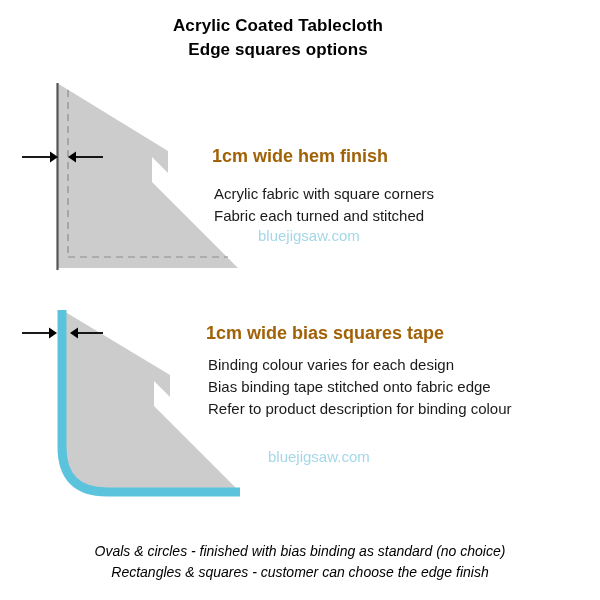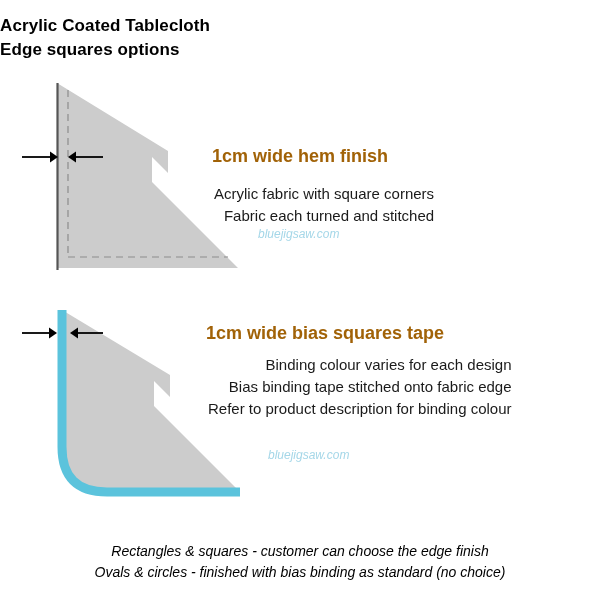--- a/index.html
+++ b/index.html
@@ -8,20 +8,22 @@
     background:#ffffff;
     font-family:"Liberation Sans", sans-serif;
     overflow:hidden;
     position:relative;
   }
   .stage{position:relative;width:600px;height:600px;}
 
   
   .title-block{
     position:absolute;left:0;top:14px;width:500px;
+    text-align:center;
+    padding-left:28px;
   }
   .title-line{
     font-size:17px;font-weight:bold;color:#000000;
     line-height:24px;letter-spacing:0.1px;
   }
 
   
   .diagram{position:absolute;left:0;top:0;width:600px;height:600px;pointer-events:none;}
 
   
@@ -30,26 +32,25 @@
     font-size:18px;font-weight:bold;
     color:#a16207;
     white-space:nowrap;
   }
   .sec-lines{
     position:absolute;
     font-size:15px;color:#1a1a1a;
     line-height:22px;
     white-space:nowrap;
   }
-  .sec-lines div{white-space:nowrap;text-align:right;}
+  .sec-lines div{white-space:nowrap;}
   .watermark{
     position:absolute;
-    font-size:12px;color:#A5D7E8;
+    font-size:15px;color:#A5D7E8;
     white-space:nowrap;
-    font-style:italic;
   }
 
   
   #head1{left:212px;top:146px;}
   #lines1{left:214px;top:183px;}
   #wm1{left:258px;top:227px;}
 
   
   #head2{left:206px;top:323px;}
   #lines2{left:208px;top:354px;}
@@ -143,17 +144,17 @@
 
   <div class="sec-head" id="head2">1cm wide bias squares tape</div>
   <div class="sec-lines" id="lines2">
     <div>Binding colour varies for each design</div>
     <div>Bias binding tape stitched onto fabric edge</div>
     <div>Refer to product description for binding colour</div>
   </div>
   <div class="watermark" id="wm2">bluejigsaw.com</div>
 
   <div class="footer">
+    <div class="footer-line">Ovals &amp; circles - finished with bias binding as standard (no choice)</div>
     <div class="footer-line">Rectangles &amp; squares - customer can choose the edge finish</div>
-    <div class="footer-line">Ovals &amp; circles - finished with bias binding as standard (no choice)</div>
   </div>
 
 </div>
 
 </body></html>

